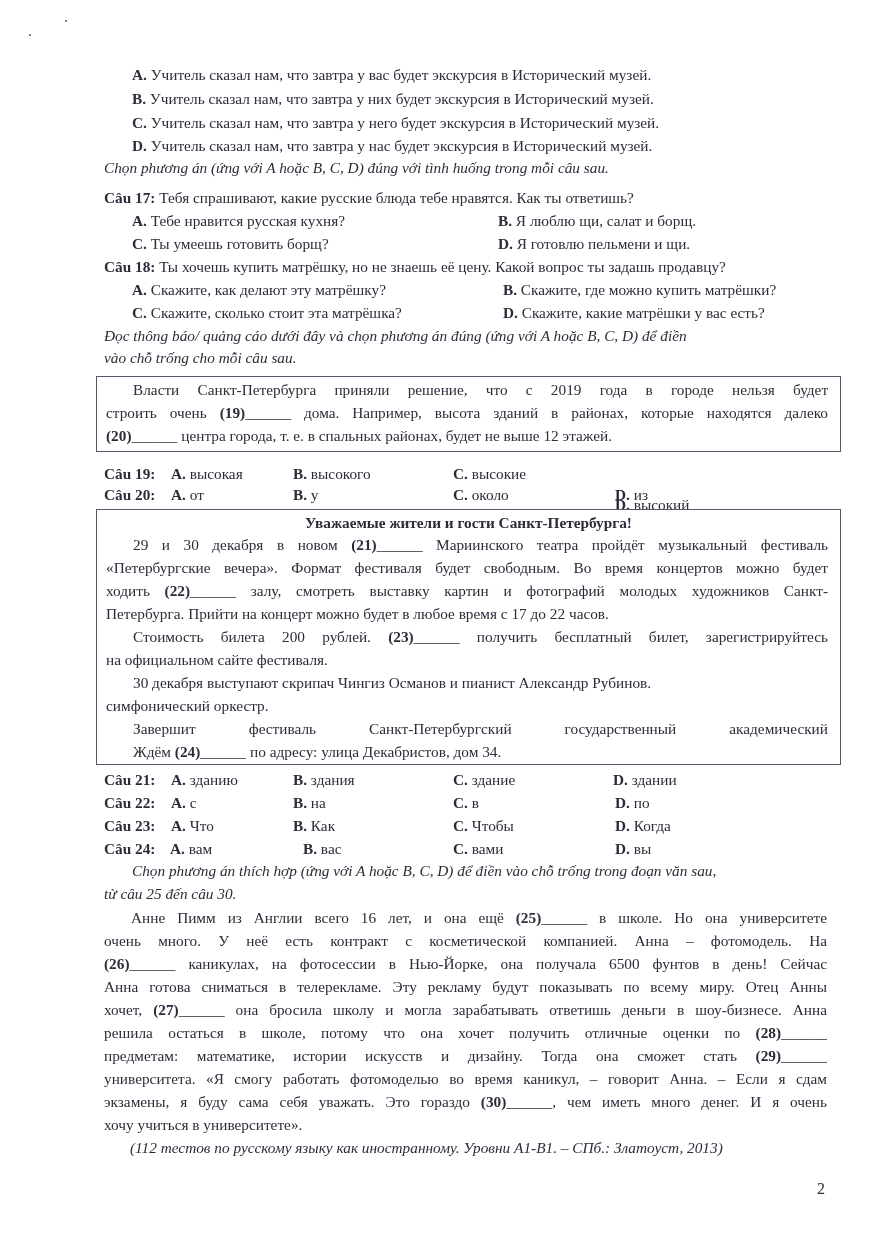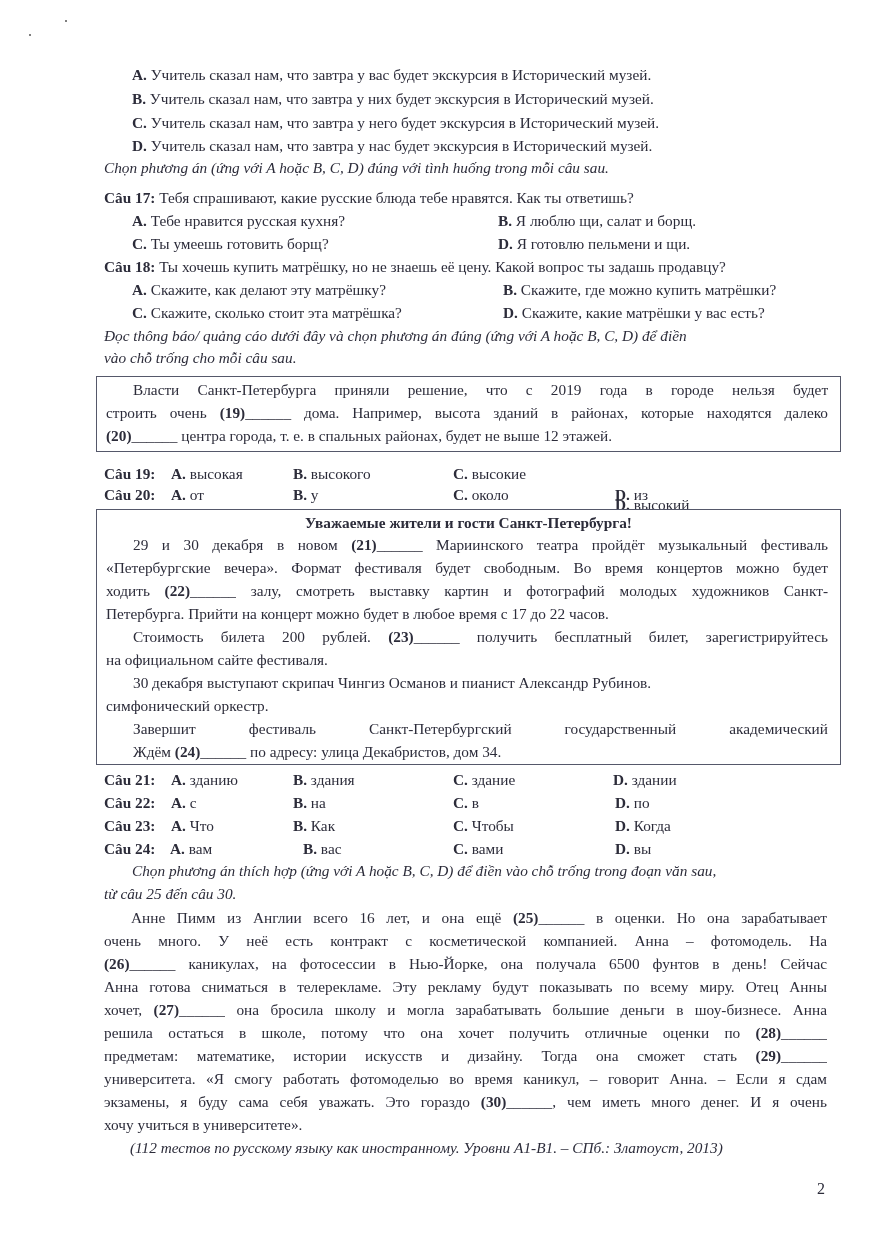--- a/index.html
+++ b/index.html
@@ -104,25 +104,25 @@
 <div class="col" style="left:104px;top:839px;font-weight:bold;">Câu 24:</div>
 <div class="col" style="left:170px;top:839px;"><span class="opt-lbl">A.</span> <span>вам</span></div>
 <div class="col" style="left:303px;top:839px;"><span class="opt-lbl">B.</span> <span>вас</span></div>
 <div class="col" style="left:453px;top:839px;"><span class="opt-lbl">C.</span> <span>вами</span></div>
 <div class="col" style="left:615px;top:839px;"><span class="opt-lbl">D.</span> <span>вы</span></div>
 
 <div class="line instr" style="left:132px;top:861px;">Chọn phương án thích hợp (ứng với A hoặc B, C, D) để điền vào chỗ trống trong đoạn văn sau,</div>
 <div class="line instr" style="left:104px;top:884px;">từ câu 25 đến câu 30.</div>
 
 <div class="para" style="left:104px;top:906px;width:723px;">
-  <div class="jline indent"><span>Анне Пимм из Англии всего 16 лет, и она ещё </span><span class="b">(25)</span><span>______</span><span> в оценки. Но она зарабатывает</span></div>
+  <div class="jline indent"><span>Анне Пимм из Англии всего 16 лет, и она ещё </span><span class="b">(25)</span><span>______</span><span> в школе. Но она университете</span></div>
   <div class="jline">очень много. У неё есть контракт с косметической компанией. Анна – фотомодель. На</div>
   <div class="jline"><span class="b">(26)</span><span>______</span><span> каникулах, на фотосессии в Нью-Йорке, она получала 6500 фунтов в день! Сейчас</span></div>
   <div class="jline">Анна готова сниматься в телерекламе. Эту рекламу будут показывать по всему миру. Отец Анны</div>
-  <div class="jline"><span>хочет, </span><span class="b">(27)</span><span>______</span><span> она бросила школу и могла зарабатывать большие деньги в шоу-бизнесе. Анна</span></div>
+  <div class="jline"><span>хочет, </span><span class="b">(27)</span><span>______</span><span> она бросила школу и могла зарабатывать ответишь деньги в шоу-бизнесе. Анна</span></div>
   <div class="jline"><span>решила остаться в школе, потому что она хочет получить отличные оценки по </span><span class="b">(28)</span><span>______</span></div>
   <div class="jline"><span>предметам: математике, истории искусств и дизайну. Тогда она сможет стать </span><span class="b">(29)</span><span>______</span></div>
   <div class="jline">университета. «Я смогу работать фотомоделью во время каникул, – говорит Анна. – Если я сдам</div>
   <div class="jline"><span>экзамены, я буду сама себя уважать. Это гораздо </span><span class="b">(30)</span><span>______</span><span>, чем иметь много денег. И я очень</span></div>
   <div class="jline last">хочу учиться в университете».</div>
 </div>
 
 <div class="line cite" style="left:130px;top:1138px;">(112 тестов по русскому языку как иностранному. Уровни А1-В1. – СПб.: Златоуст, 2013)</div>
 
 <div class="pagenum" style="left:817px;top:1180px;">2</div>

